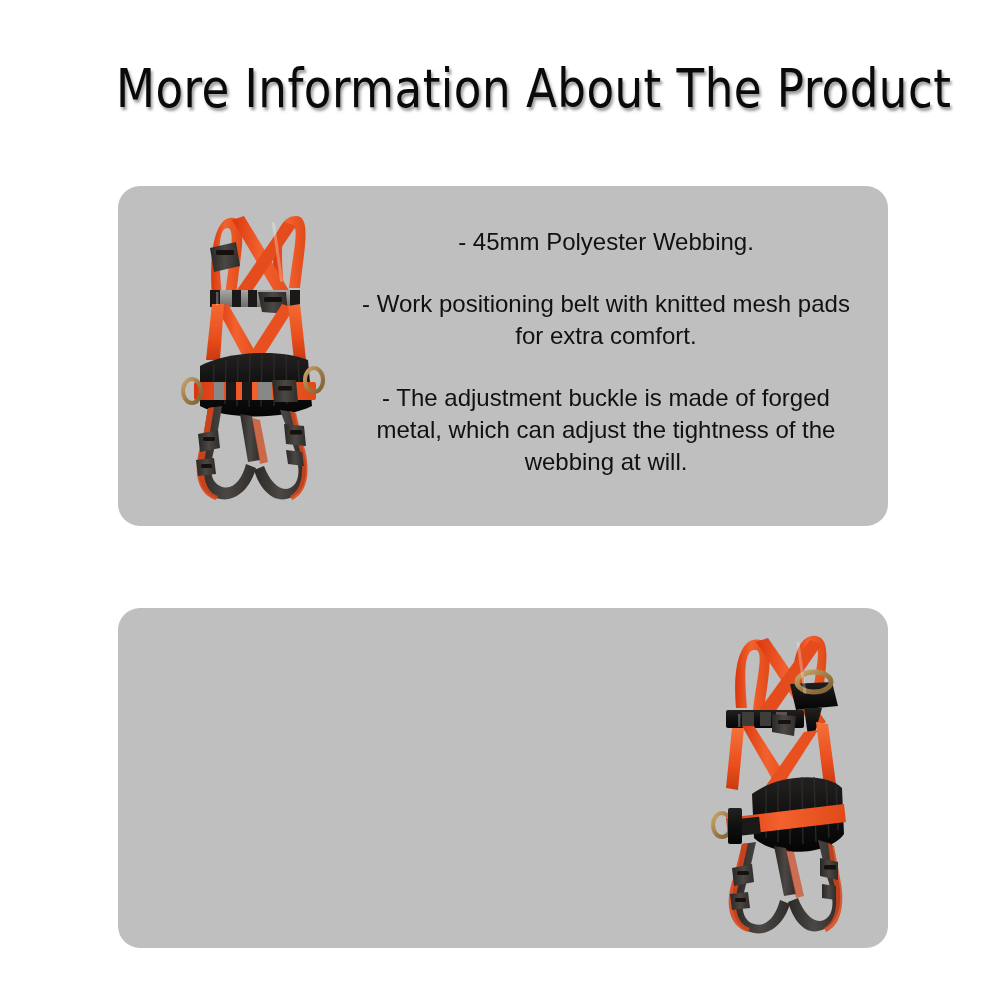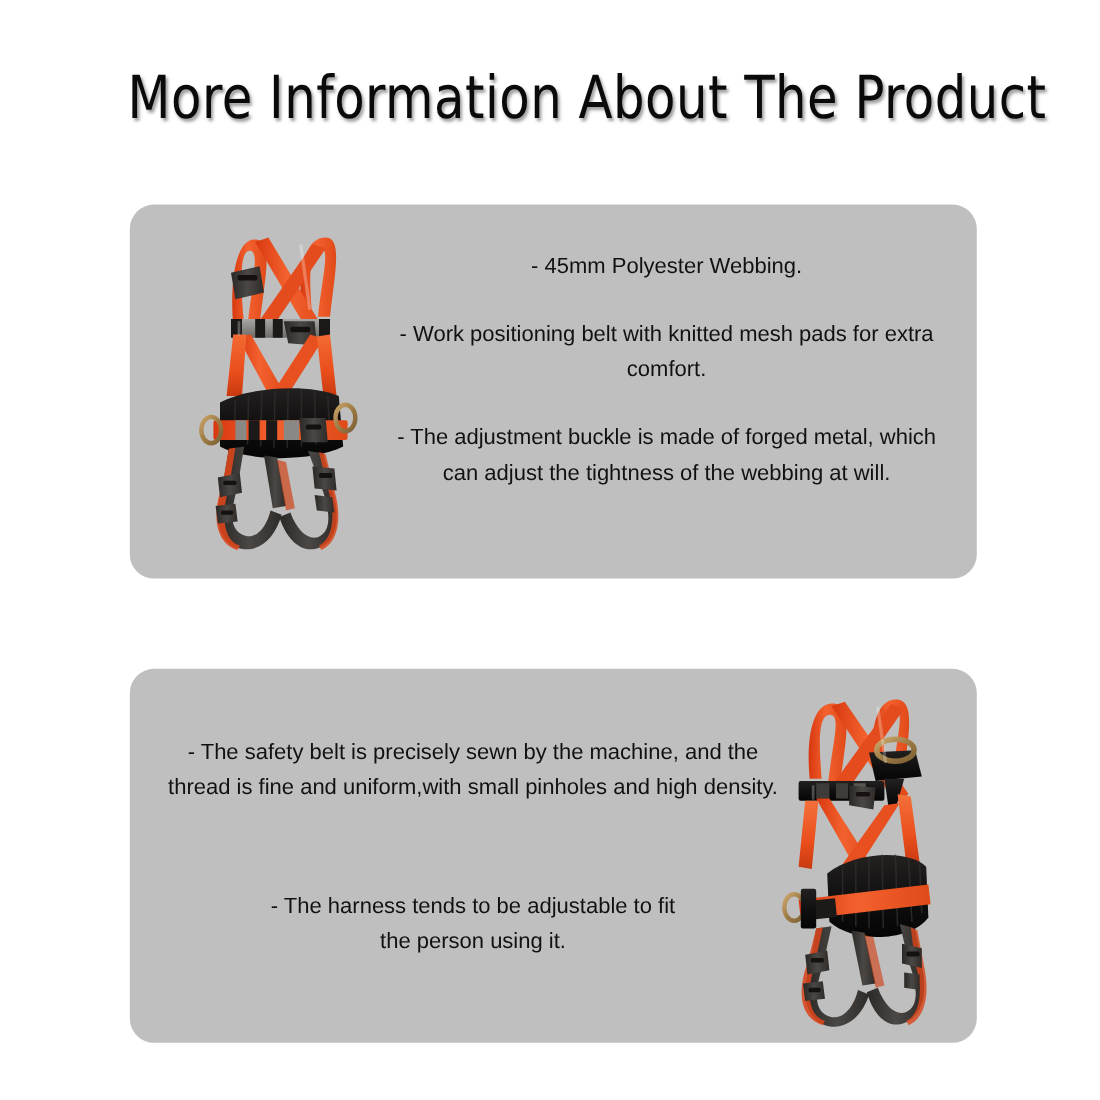--- a/index.html
+++ b/index.html
@@ -58,21 +58,21 @@
     left: 118px;
     top: 608px;
     width: 770px;
     height: 340px;
   }
 
   
   .text-block {
     position: absolute;
     color: #111111;
-    font-size: 20px;
+    font-size: 24px;
     line-height: 32px;
     font-family: "Liberation Sans", sans-serif;
   }
   #card-one .text-block {
     left: 238px;
     top: 40px;
     width: 500px;
   }
   #card-two .text-block {
     left: 22px;
@@ -229,25 +229,20 @@
 
     <div class="text-block">
       <p class="para">- 45mm Polyester Webbing.</p>
       <p class="para">- Work positioning belt with knitted mesh pads for extra comfort.</p>
       <p class="para">- The adjustment buckle is made of forged metal, which can adjust the tightness of the webbing at will.</p>
     </div>
   </div>
 
   <div class="card" id="card-two">
 
-    <div class="text-block">
-      <p class="para">- The safety belt is precisely sewn by the machine, and the thread is fine and uniform,with small pinholes and high density.</p>
-      <p class="para"> - The harness tends to be adjustable to fit
- the person using it.</p>
-    </div>
 
     <div class="harness-figure" id="harness-two">
       <svg width="190" height="320" viewBox="0 0 190 320" xmlns="http://www.w3.org/2000/svg">
         <defs>
           <linearGradient id="org2" x1="0" y1="0" x2="1" y2="0">
             <stop offset="0%" stop-color="#d8380f"></stop>
             <stop offset="45%" stop-color="#f3612e"></stop>
             <stop offset="100%" stop-color="#e04a18"></stop>
           </linearGradient>
           <linearGradient id="org2v" x1="0" y1="0" x2="0" y2="1">

